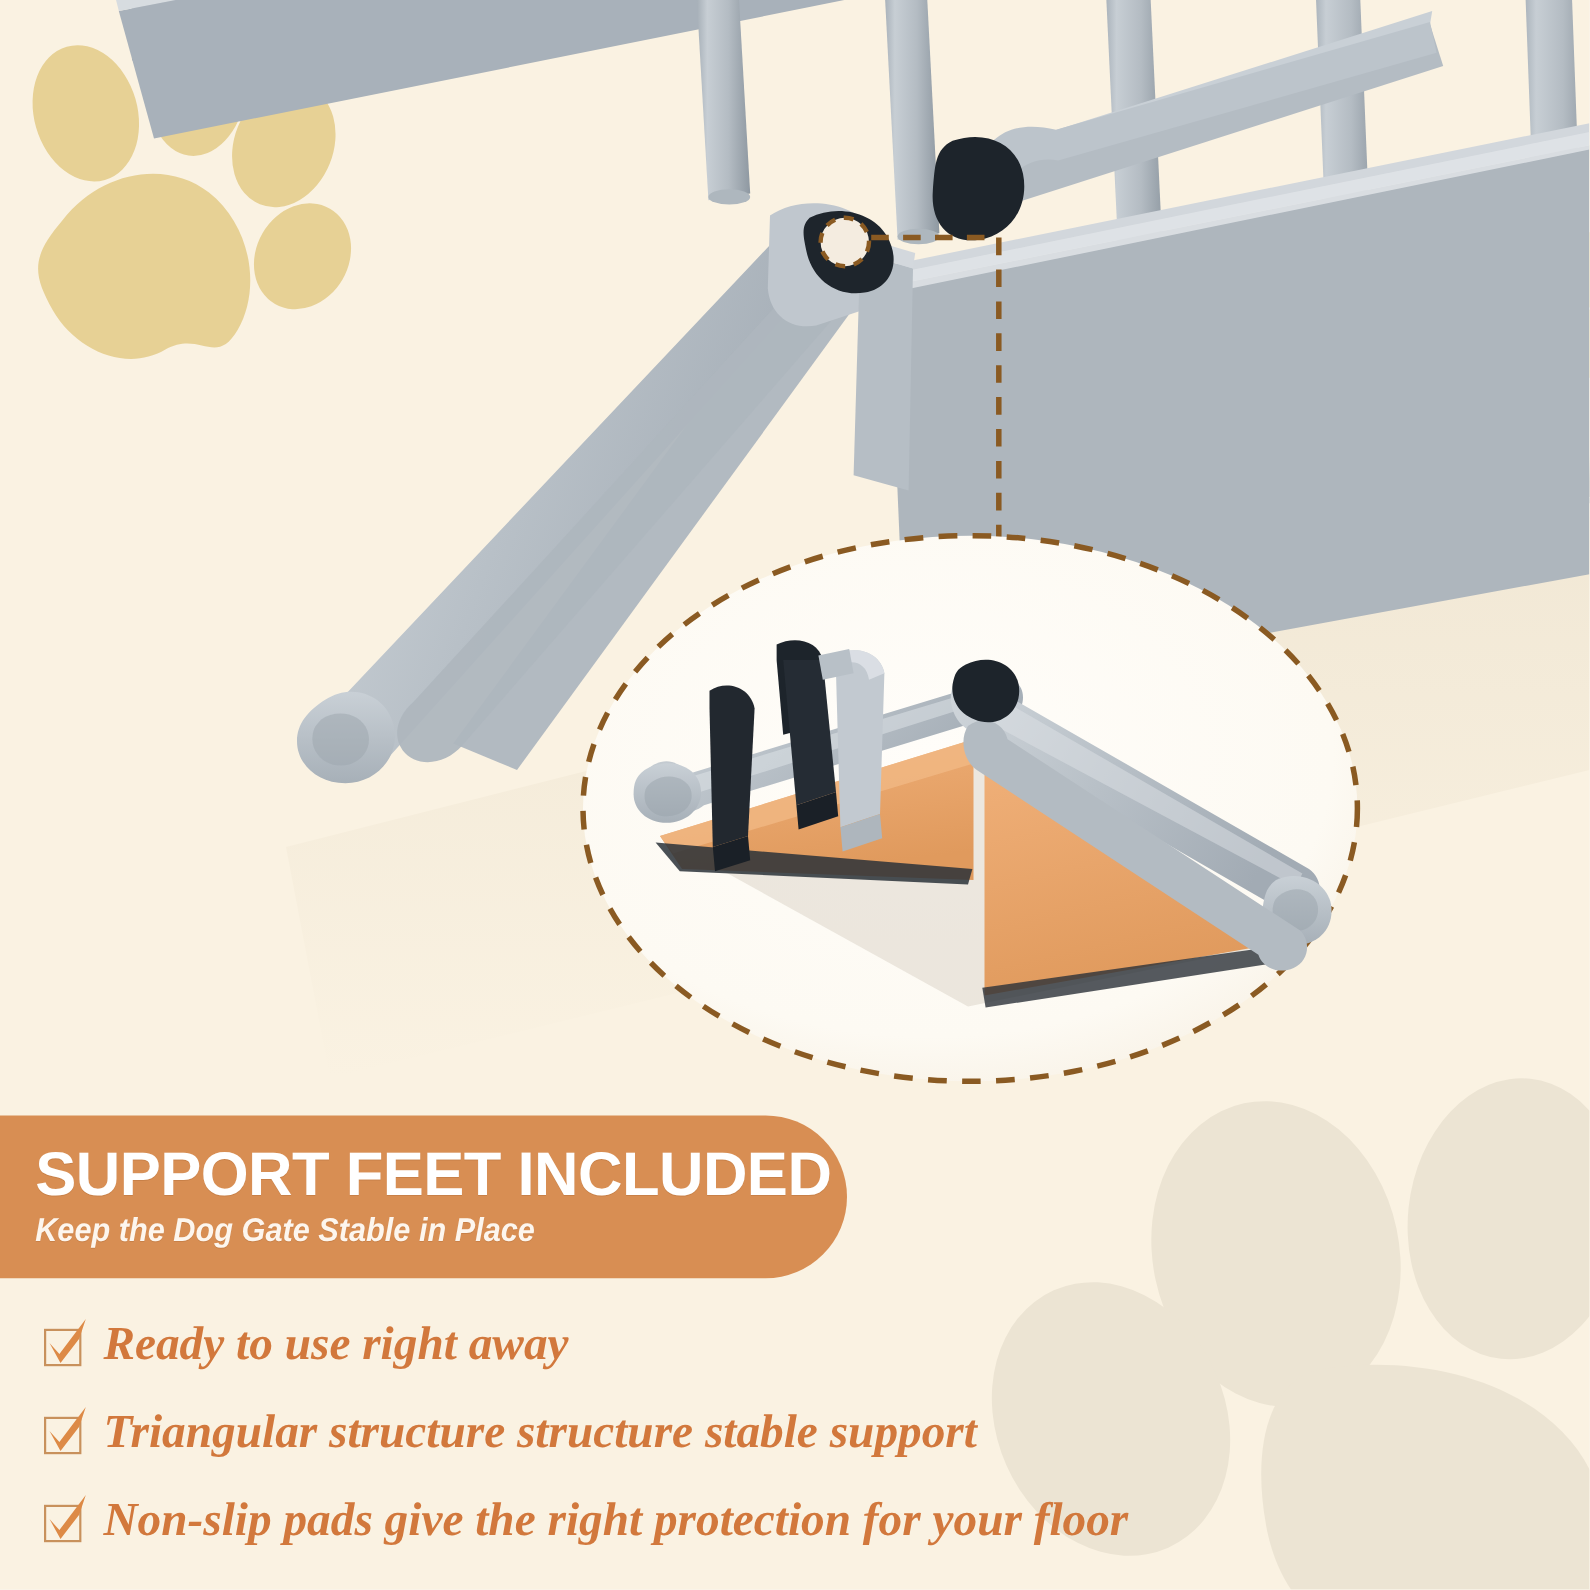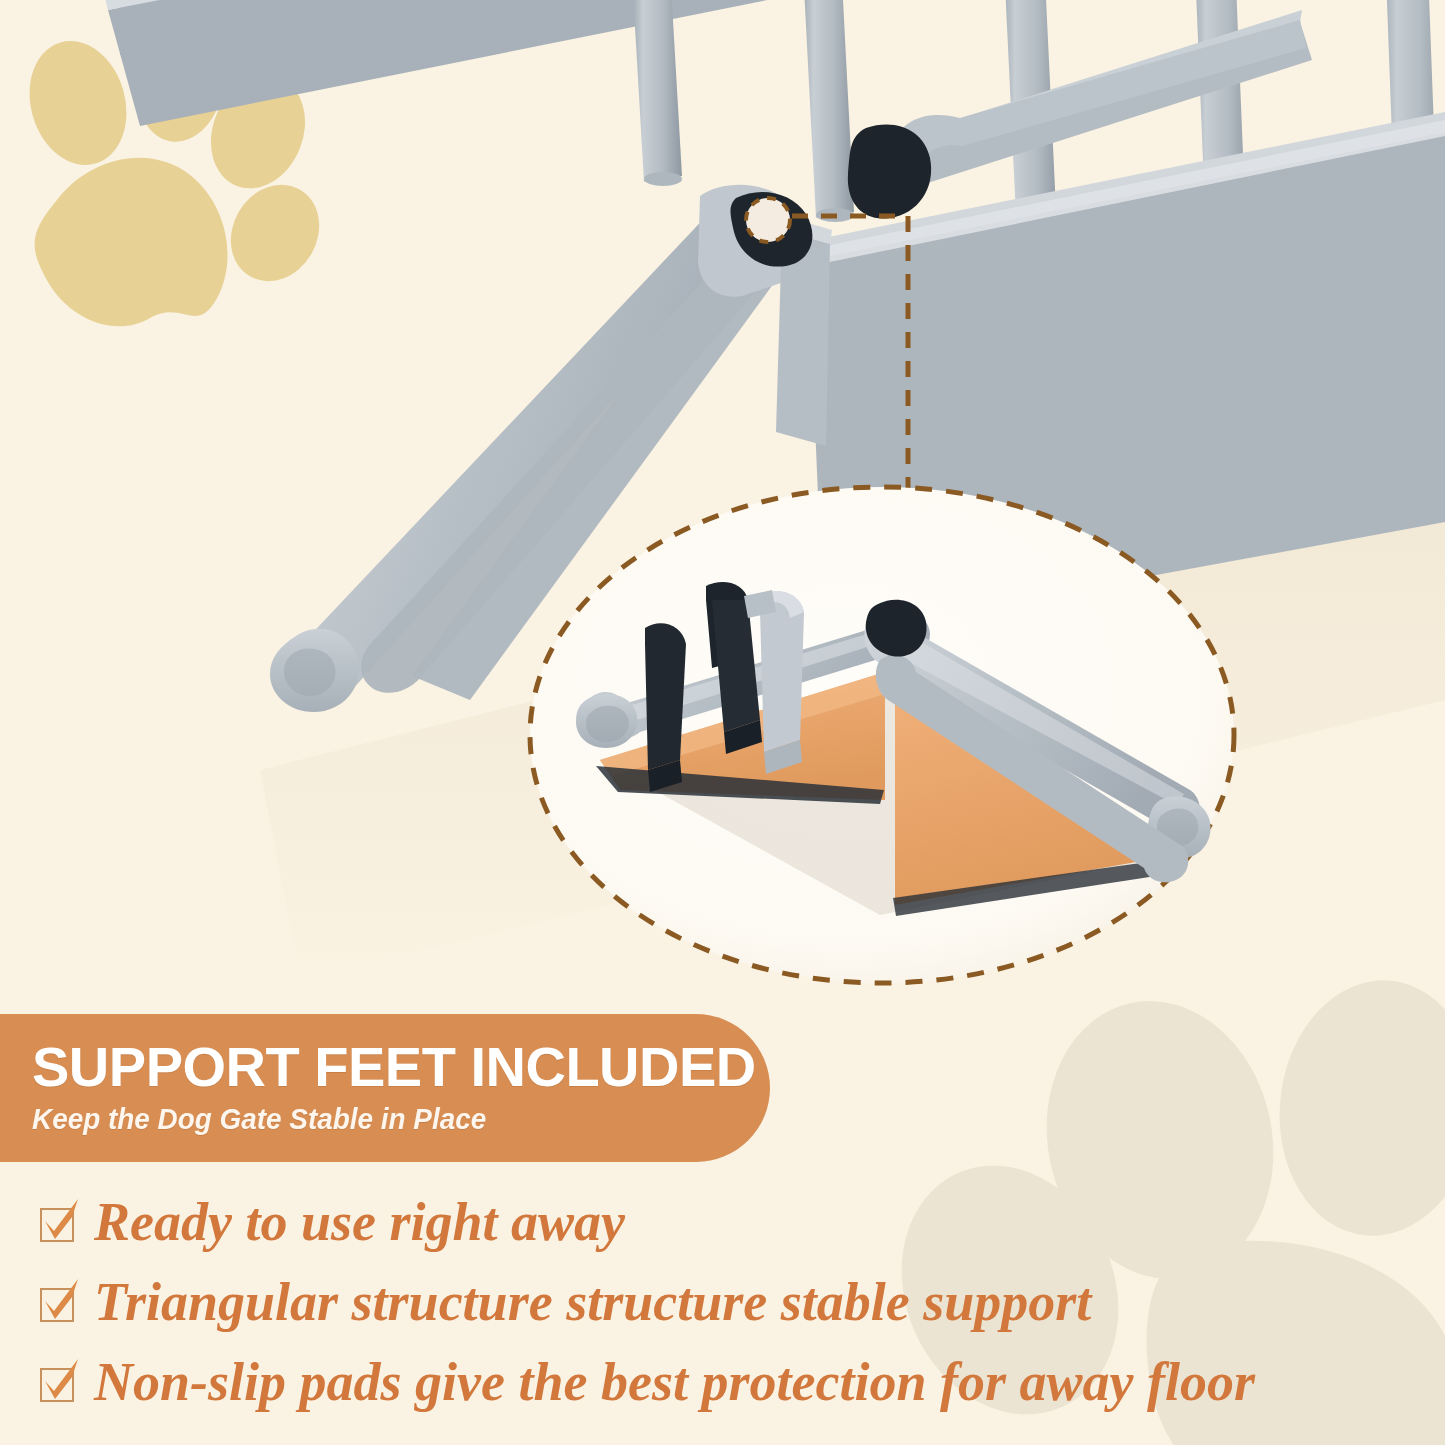--- a/index.html
+++ b/index.html
@@ -94,21 +94,21 @@
     position: absolute;
     left: -1px;
     top: -7px;
     width: 48px;
     height: 48px;
   }
   .bullet-text {
     font-family: "Liberation Serif", serif;
     font-weight: 700;
     font-style: italic;
-    font-size: 54px;
+    font-size: 43px;
     line-height: 50px;
     color: #d2783c;
     white-space: nowrap;
   }
 </style>
 </head>
 <body>
 
 <div id="stage">
 
@@ -352,18 +352,18 @@
       <span class="bullet-text">Triangular structure structure stable support</span>
     </div>
 
     <div class="bullet-row">
       <span class="checkbox">
         <span class="cbox"></span>
         <svg class="cmark" viewBox="0 0 48 48" aria-hidden="true">
           <path d="M8 26 L17 36 L41 4 L35 22 L18 44 Z" fill="#dd8a46"></path>
         </svg>
       </span>
-      <span class="bullet-text">Non-slip pads give the best protection for away floor</span>
+      <span class="bullet-text">Non-slip pads give the right protection for your floor</span>
     </div>
 
   </div>
 
 </div>
 
 </body></html>

